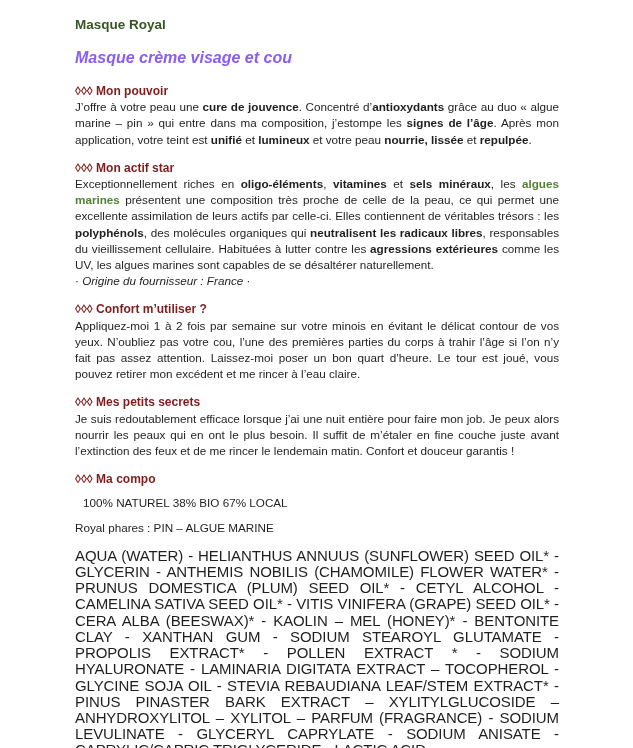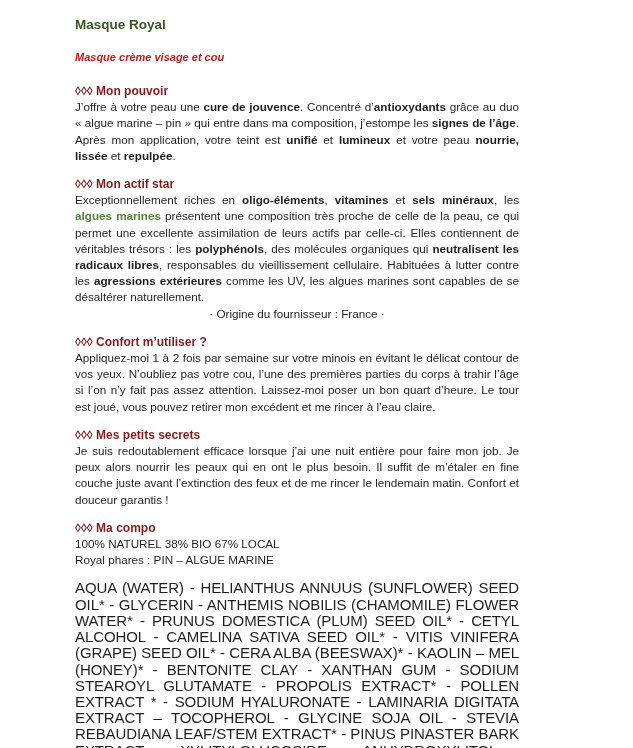--- a/index.html
+++ b/index.html
@@ -16,52 +16,53 @@
     overflow: hidden;
     background: var(--page-bg);
     font-family: "Liberation Sans", sans-serif;
     font-size: 11.7px;
     line-height: 16.2px;
     color: var(--text-color);
   }
   .page {
     width: 100%;
     height: 100%;
-    padding: 16px 114px 0 75px;
+    padding: 16px 74px 0 75px;
   }
   .doc-title {
     font-size: 13.5px;
     line-height: 17px;
     font-weight: bold;
     color: var(--title-green);
     margin: 0 0 16px 0;
   }
   .doc-subtitle {
-    font-size: 11px;
+    font-size: 16px;
     line-height: 17px;
     font-weight: bold;
     font-style: italic;
-    color: #b91c1c;
+    color: #8b5cf6;
     margin: 16px 0 17px 0;
   }
   .sec-heading {
     font-size: 12px;
     font-weight: bold;
     margin: 0;
     color: #7f1d1d;
   }
   .para {
     margin: 0 0 12px 0;
     text-align: justify;
   }
   .note {
     margin: 0 0 12px 0;
-    text-align: center;
+    font-style: italic;
+    text-align: left;
   }
-  .compo-line { margin: 0; text-align: left; }
+  .compo-line { margin: 8px; text-align: left; }
   .compo-line.last { margin: 0 0 12px 0; }
   .ingredients {
     margin: 0 0 12px 0;
     text-align: justify;
     font-size: 15px;
     letter-spacing: -0.1px;
   }
   .warning {
     margin: 0;
     text-align: justify;

